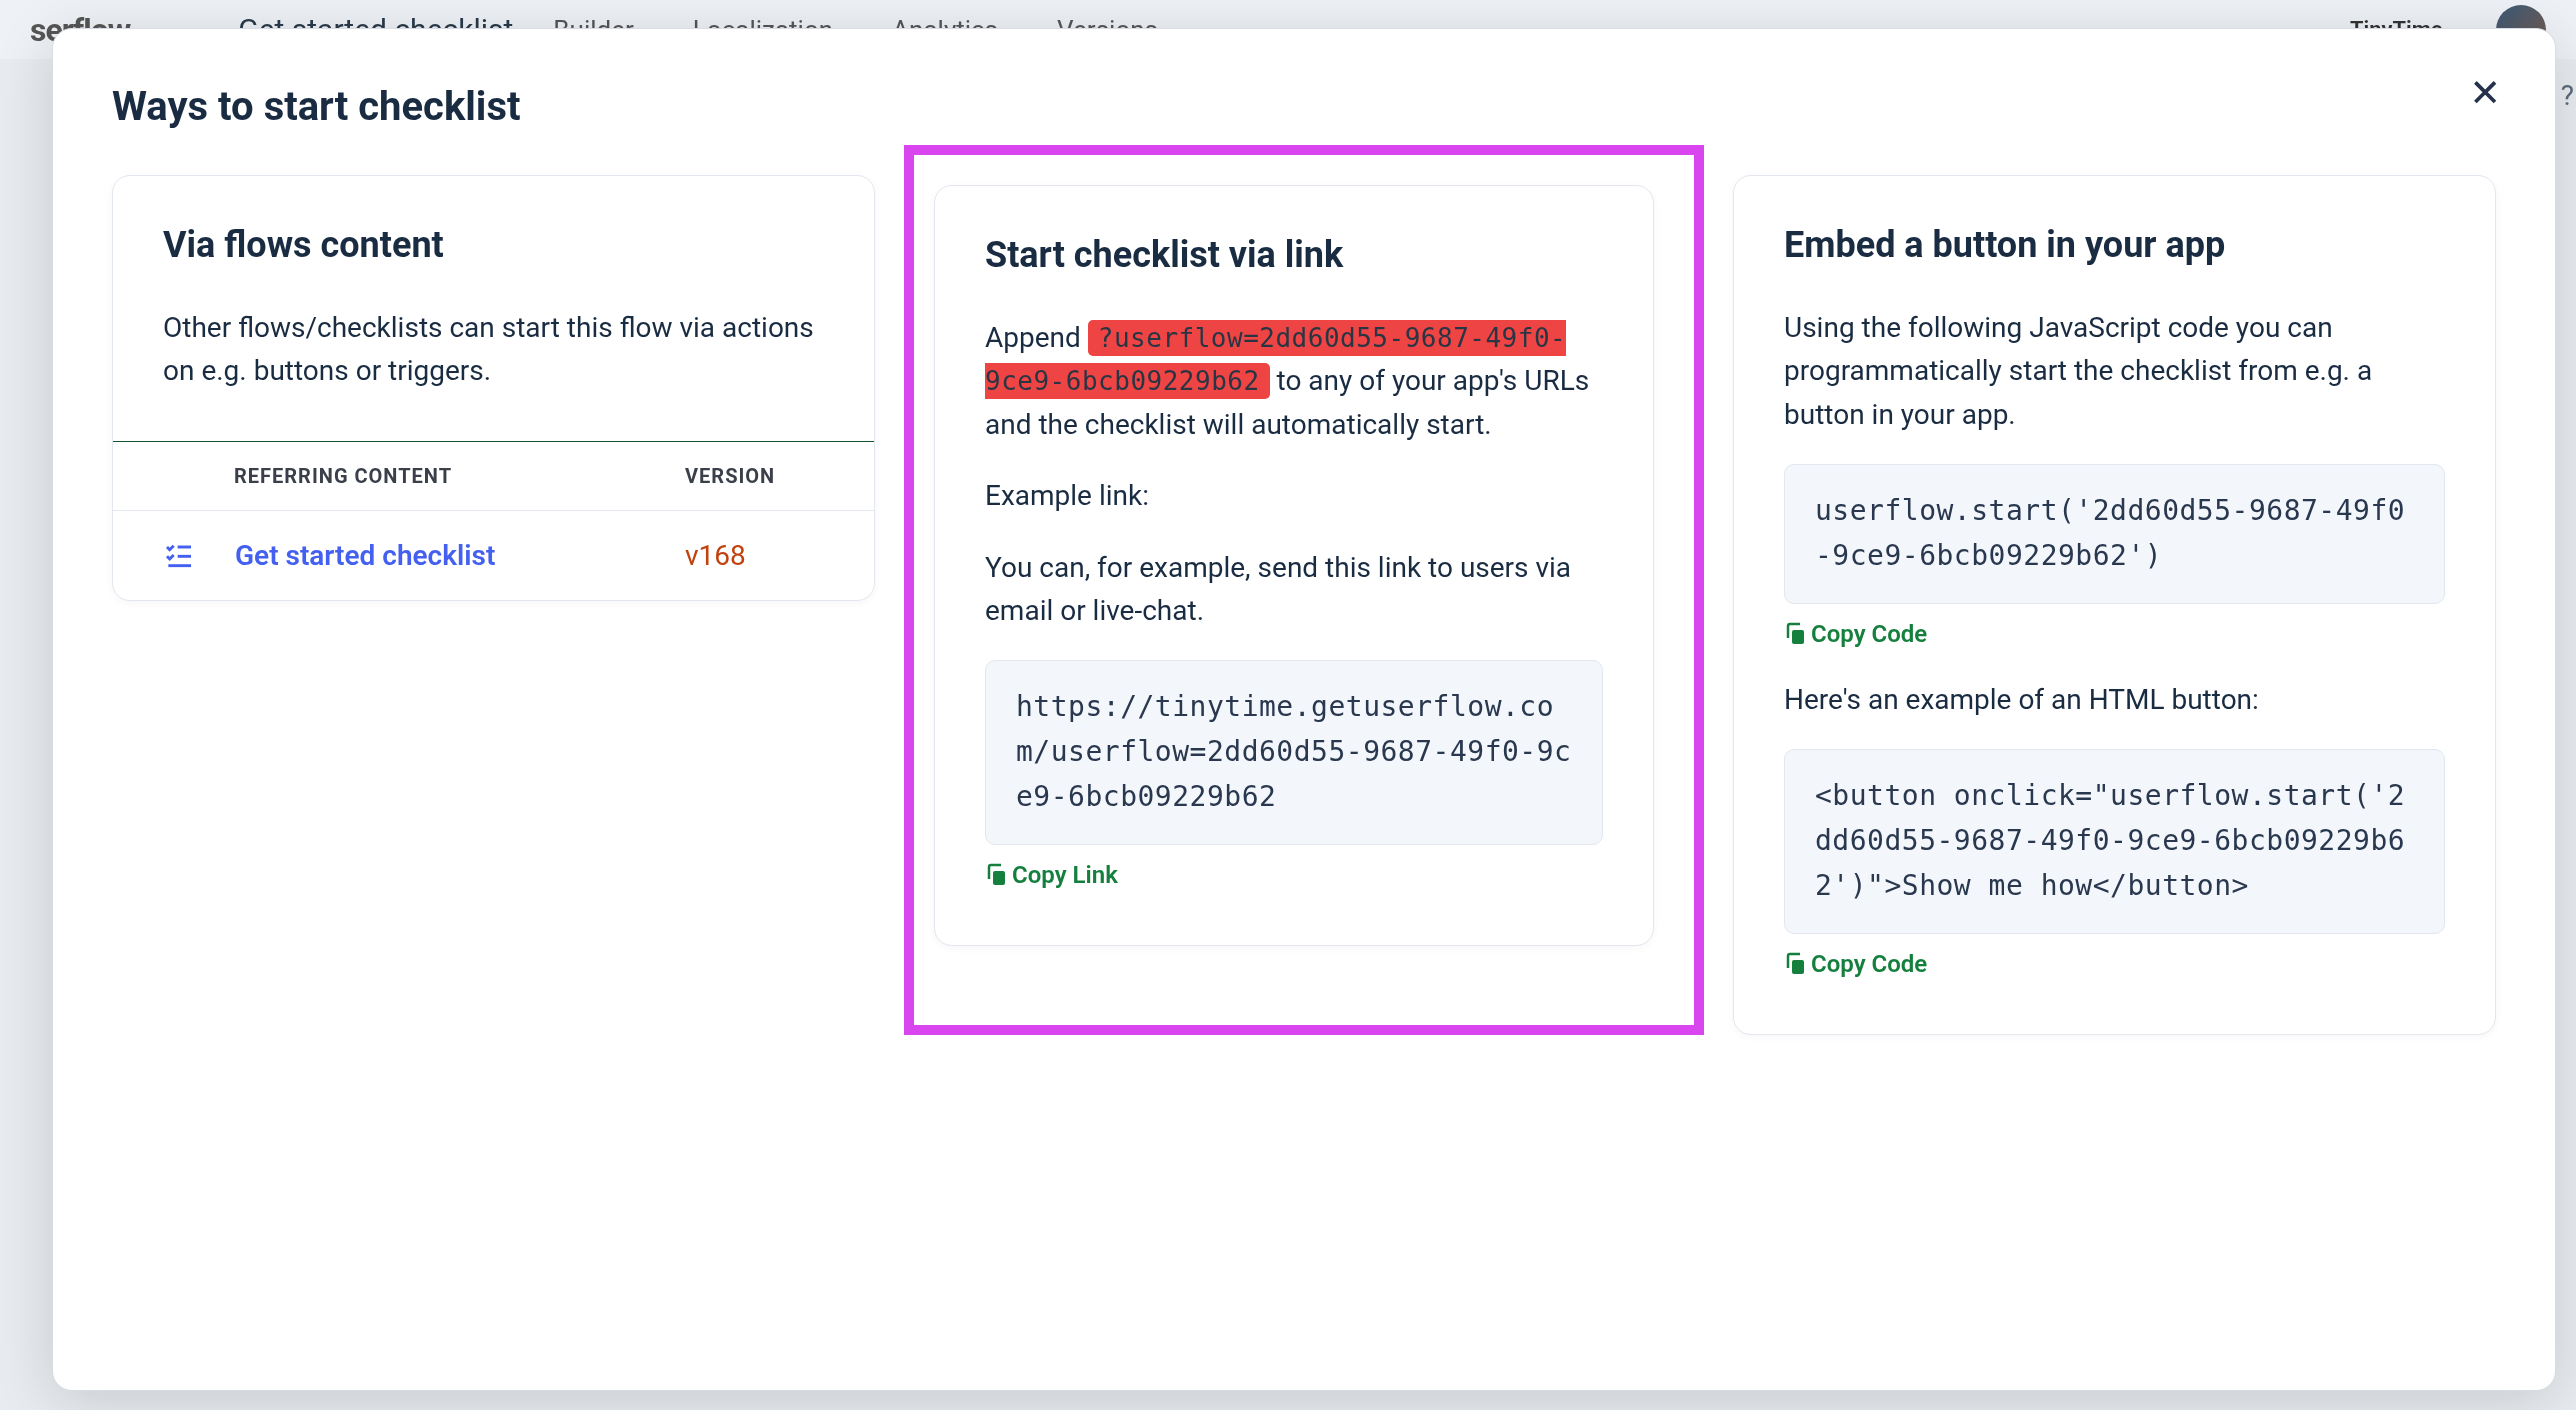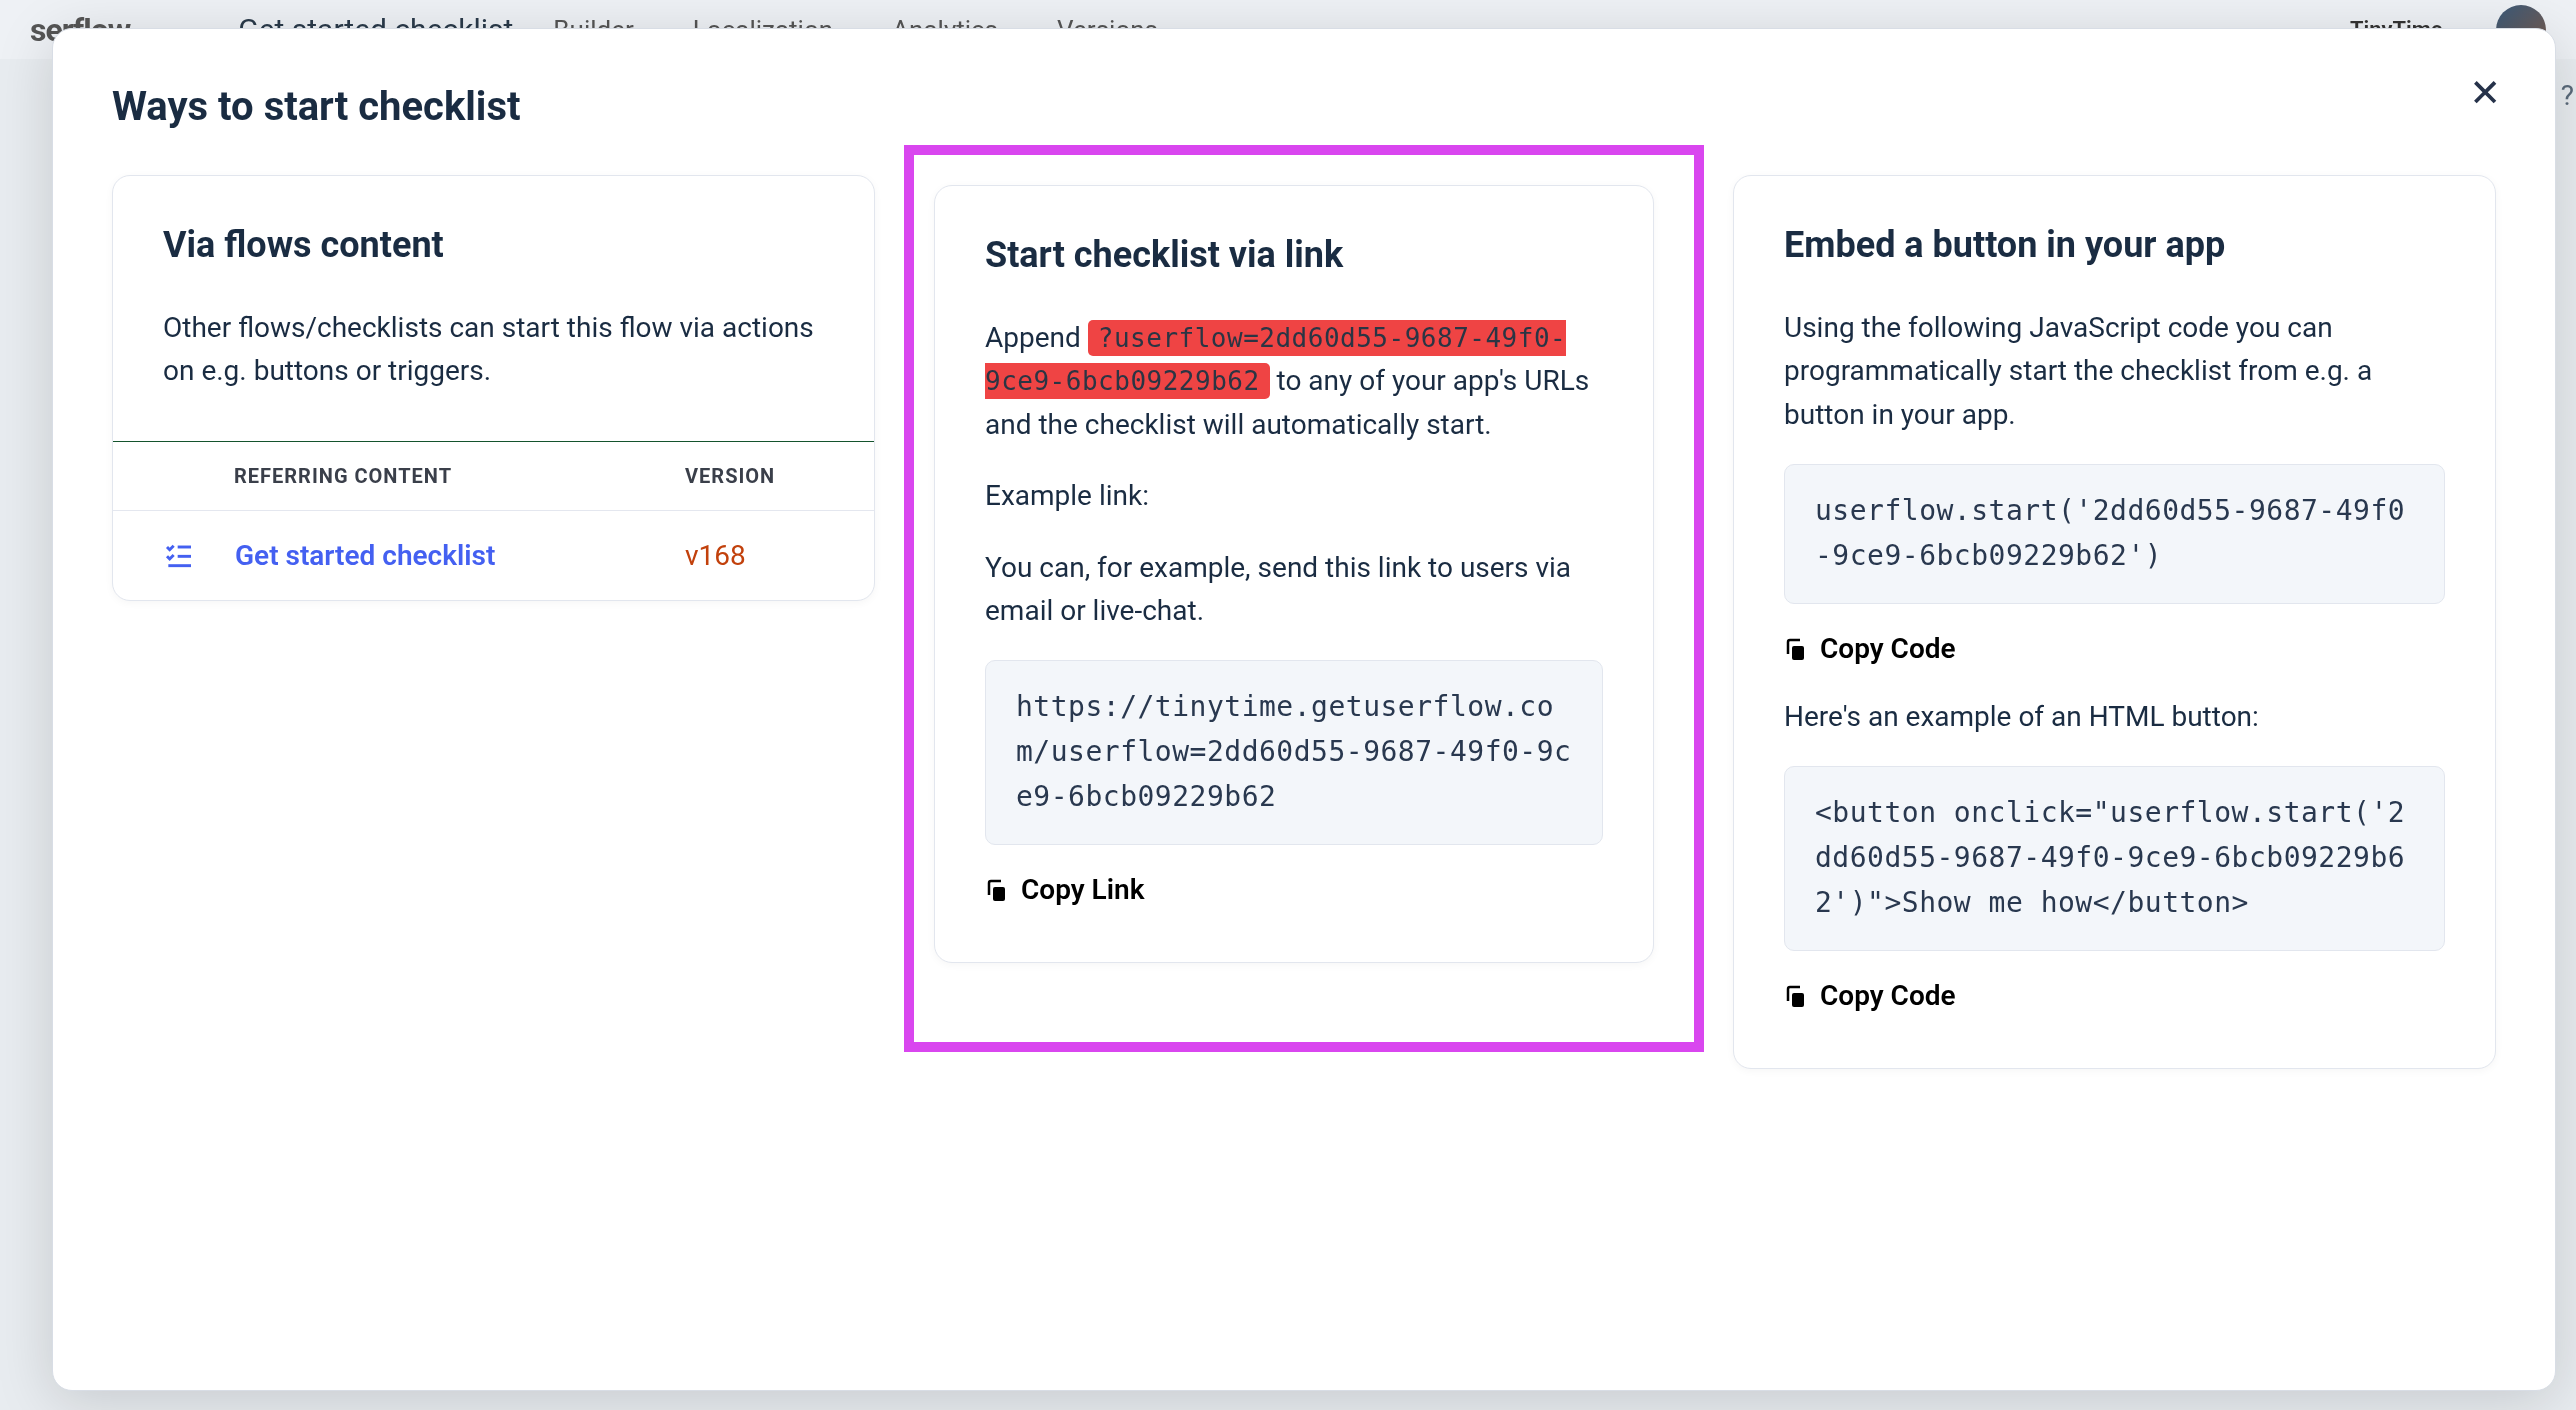--- a/index.html
+++ b/index.html
@@ -206,35 +206,35 @@
     
     .code-block {
       background: #f3f6fa;
       border: 1px solid #e2e6ee;
       border-radius: 10px;
       padding: 24px 30px;
       font-family: 'SF Mono', Menlo, Consolas, monospace;
       font-size: 28px;
       line-height: 1.6;
       color: #29384f;
-      margin-bottom: 28px;
+      margin-bottom: 16px;
       overflow: hidden;
       white-space: pre-wrap;
       word-break: break-all;
       letter-spacing: 0.5px;
     }
     
     
     .copy-btn {
       display: inline-flex;
       align-items: center;
-      gap: 12px;
-      font-size: 28px;
+      gap: 3px;
+      font-size: 24px;
       font-weight: 600;
-      color: #000000;
+      color: #15803d;
       cursor: pointer;
       margin-bottom: 8px;
     }
     .copy-icon {
       width: 24px;
       height: 24px;
     }
     
     
     .card-1 { flex: 0 0 763px; }

